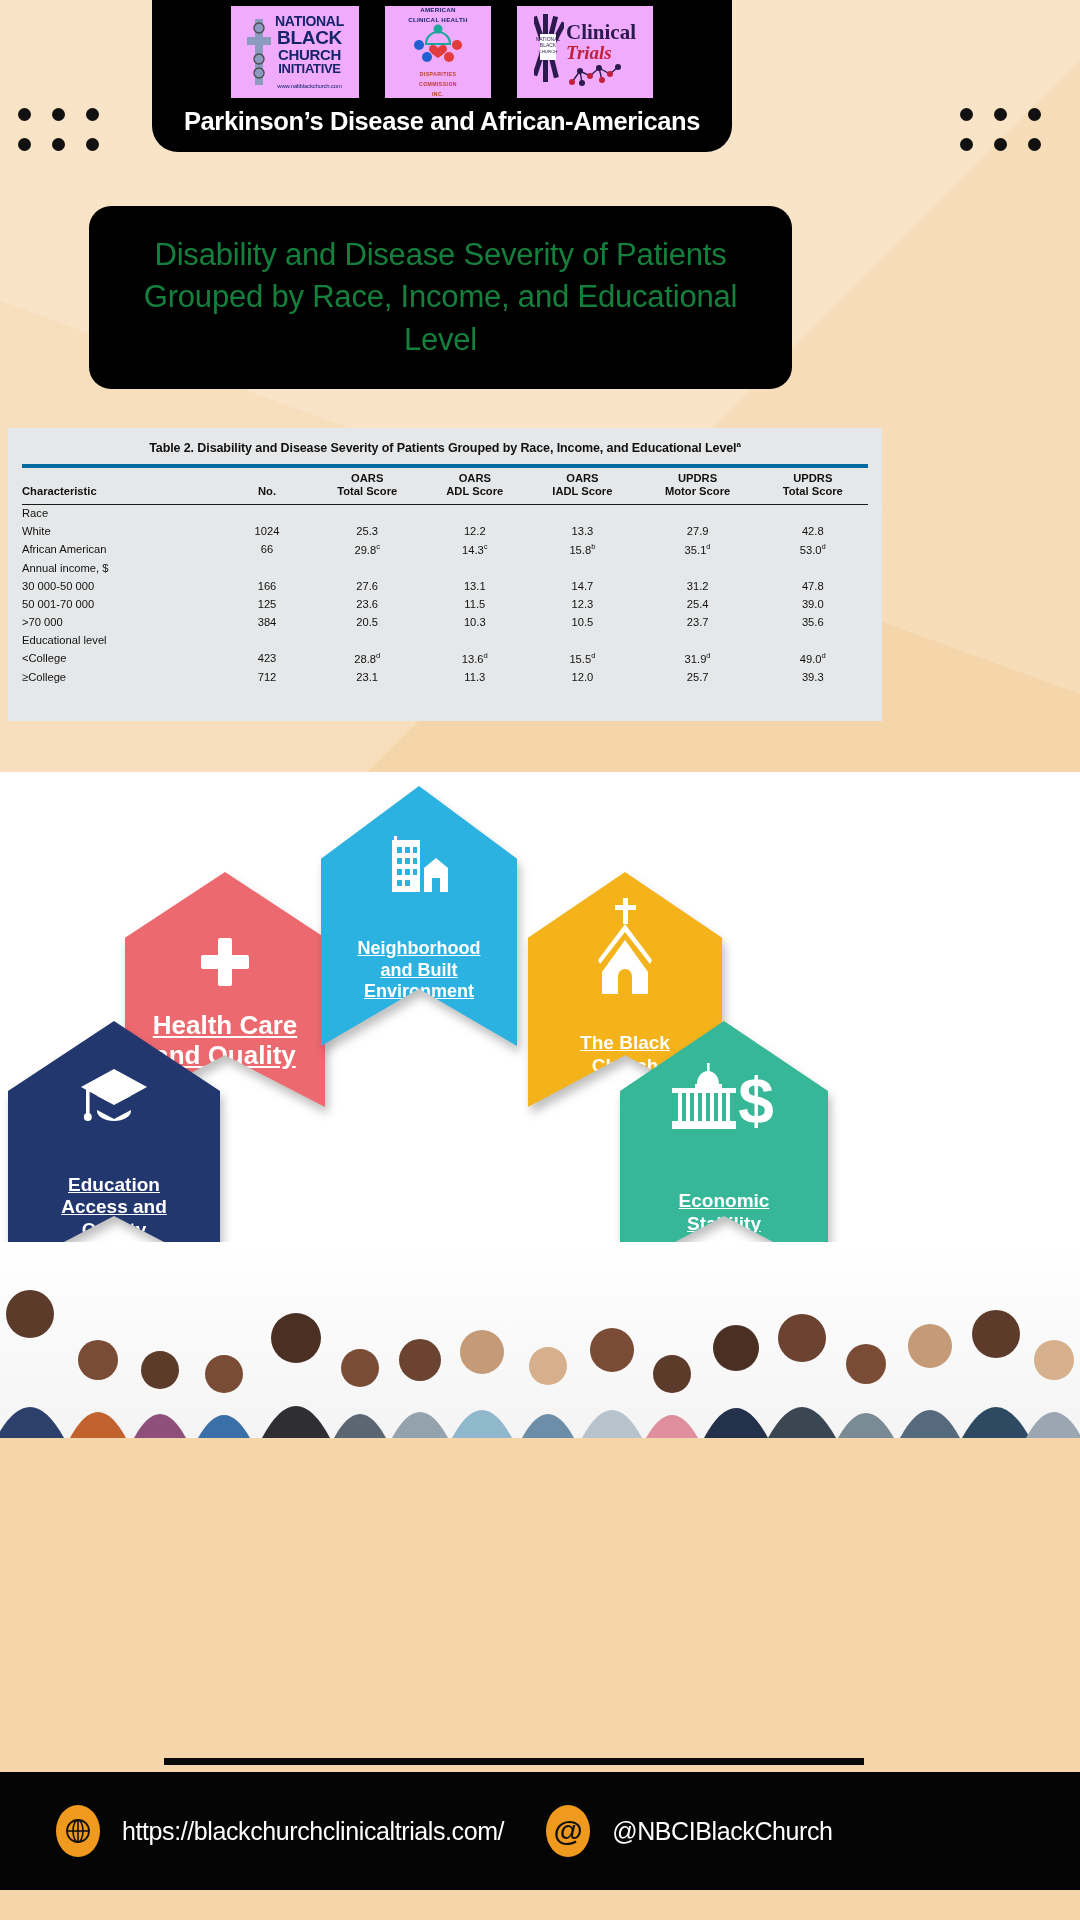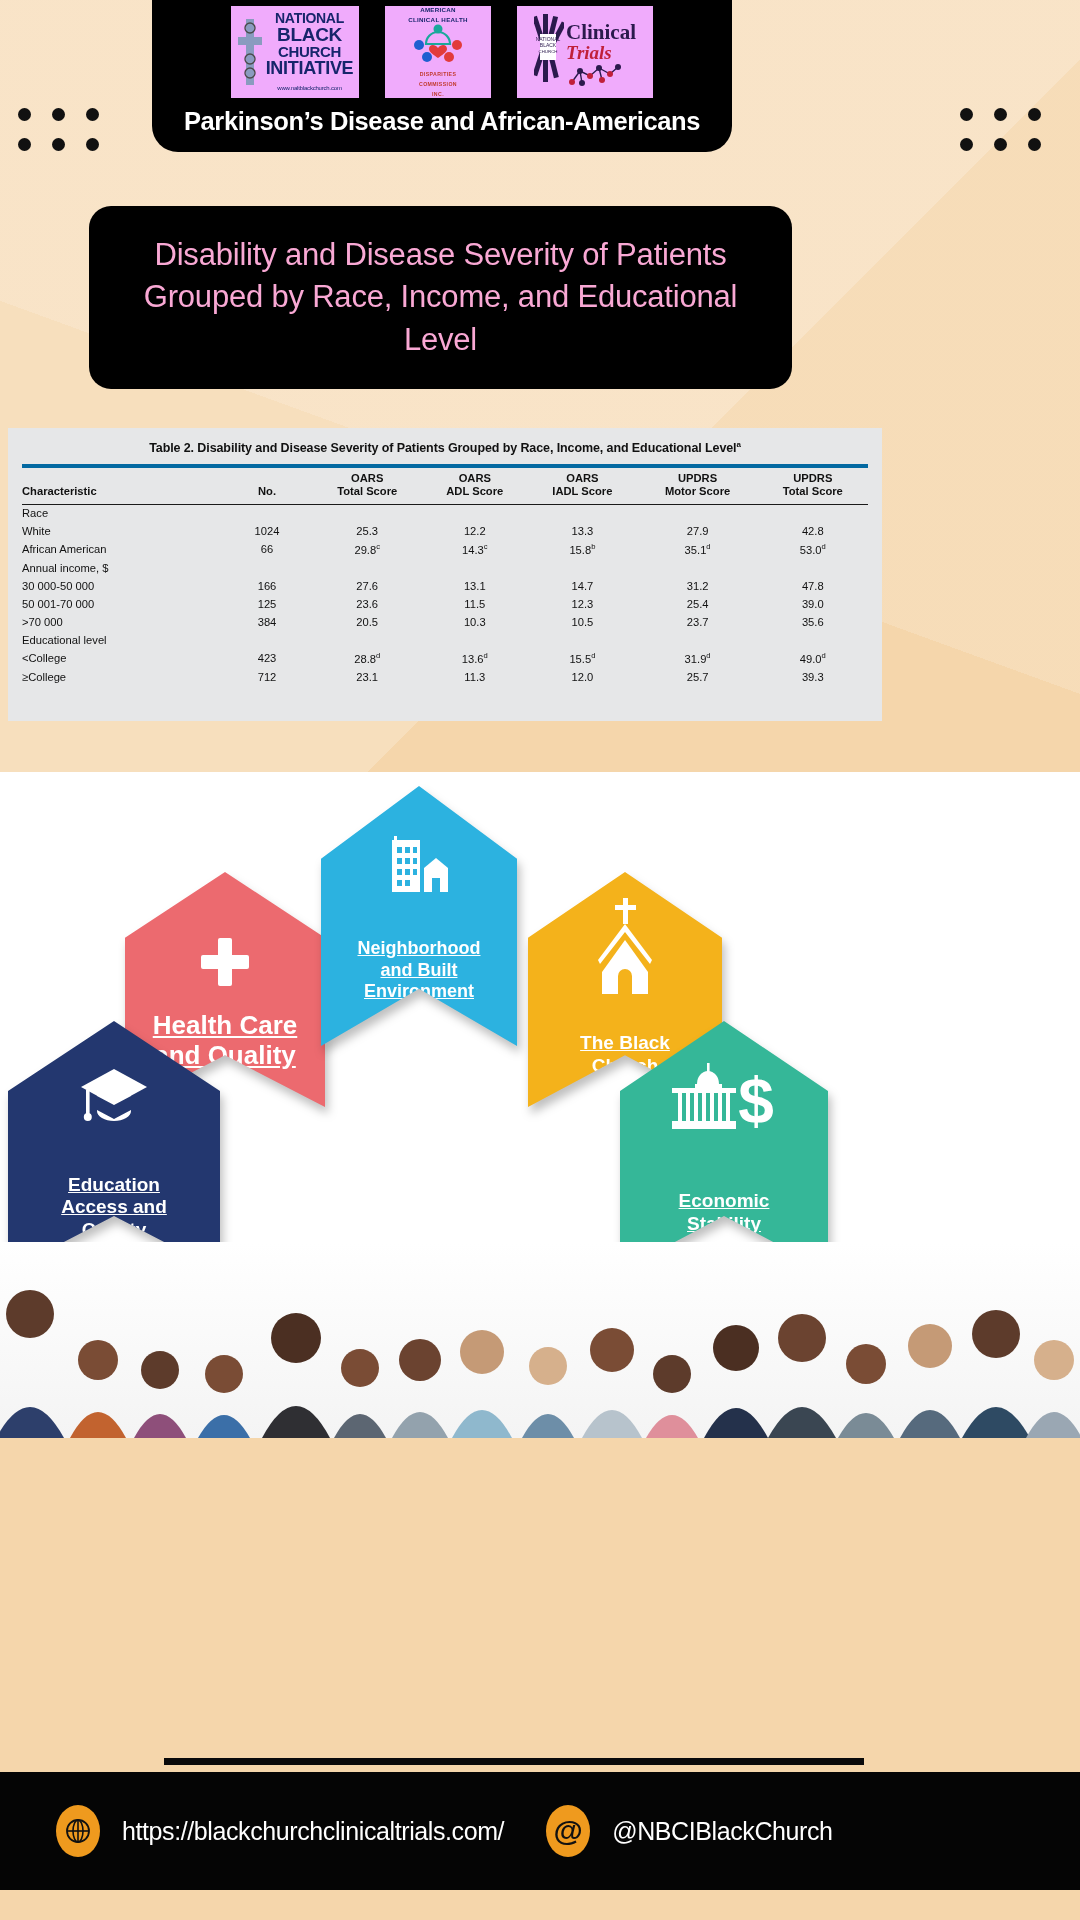--- a/index.html
+++ b/index.html
@@ -50,21 +50,21 @@
   .dots span{width:13px;height:13px;border-radius:50%;background:#111;}
   .dots-left{left:18px;top:108px;}
   .dots-right{right:18px;top:108px;}
 
   
   .title-card{
     position:absolute;left:89px;top:206px;width:703px;height:183px;
     background:#000;border-radius:22px;display:flex;align-items:center;justify-content:center;
   }
   .title-card h1{
-    color:#f9a8d4;font-weight:normal;font-size:31px;line-height:1.36;text-align:center;
+    color:#15803d;font-weight:normal;font-size:31px;line-height:1.36;text-align:center;
     letter-spacing:-.2px;padding:0 26px;
   }
 
   
   .table-panel{
     position:absolute;left:8px;top:428px;width:874px;height:293px;
     background:#e6e7e8;padding:12px 14px 0 14px;
   }
   .table-caption{font-size:12.5px;font-weight:bold;color:#111;letter-spacing:-.1px;
      margin-bottom:9px;font-family:"Liberation Sans Narrow","Liberation Sans",sans-serif;text-align:center;}
@@ -158,21 +158,21 @@
           <rect x="9" y="4" width="8" height="66" fill="#8a9bbf"></rect>
           <rect x="1" y="22" width="24" height="8" fill="#8a9bbf"></rect>
           <circle cx="13" cy="13" r="5" fill="none" stroke="#4a4a4a" stroke-width="1.4"></circle>
           <circle cx="13" cy="44" r="5" fill="none" stroke="#4a4a4a" stroke-width="1.4"></circle>
           <circle cx="13" cy="58" r="5" fill="none" stroke="#4a4a4a" stroke-width="1.4"></circle>
         </svg>
         <div class="nbci-inner">
           <span class="l" style="font-size:14px;">NATIONAL</span>
           <span class="l" style="font-size:19px;">BLACK</span>
           <span class="l" style="font-size:15px;">CHURCH</span>
-          <span class="l" style="font-size:18px;">INITIATIVE</span>
+          <span class="l" style="font-size:13px;">INITIATIVE</span>
           <span class="nbci-url">www.naltblackchurch.com</span>
         </div>
       </div>
     </div>
 
     <div class="logo logo-achdc">
       <div style="text-align:center;">
         <div class="ach-top">AMERICAN</div>
         <div class="ach-top">CLINICAL HEALTH</div>
         <svg width="62" height="40" viewBox="0 0 62 40">

